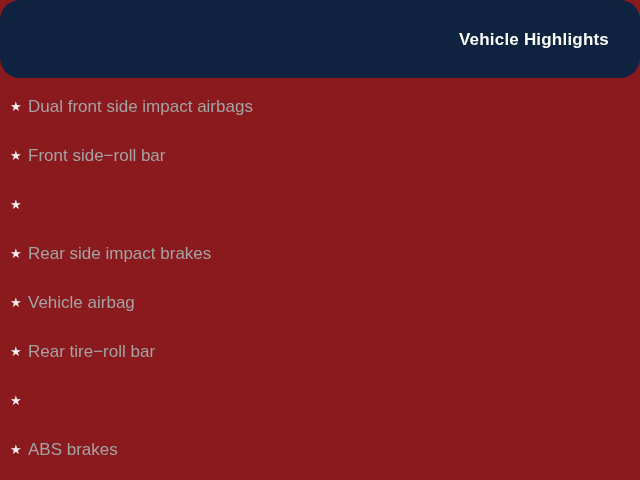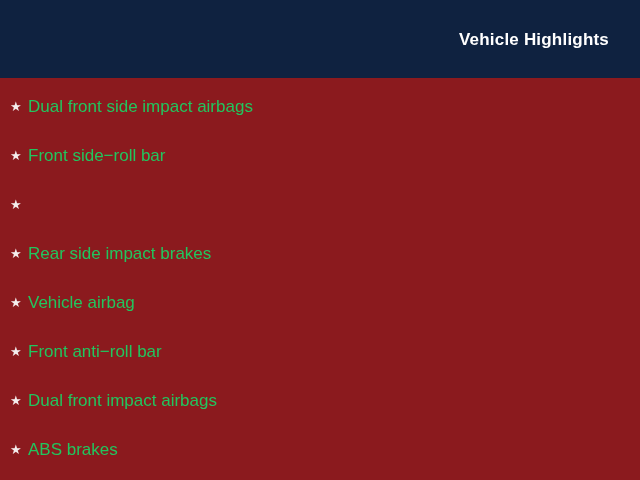--- a/index.html
+++ b/index.html
@@ -25,20 +25,21 @@
     left: 0;
     top: 0;
     width: 640px;
     height: 78px;
     background: #0f2240;
     display: flex;
     align-items: center;
     justify-content: flex-end;
     box-sizing: border-box;
     padding-right: 31px;
+    border-radius: 20px;
   }
   #header-title {
     color: #ffffff;
     font-size: 17px;
     font-weight: bold;
     letter-spacing: 0.2px;
     line-height: 1;
     white-space: nowrap;
   }
   #highlights-body {
@@ -68,21 +69,21 @@
   }
   .bullet-star {
     color: #f5eeee;
     font-size: 13px;
     line-height: 1;
     width: 18px;
     display: inline-block;
     flex: none;
   }
   .highlight-label {
-    color: #22c55e;
+    color: #a3a3a3;
     font-size: 17px;
     line-height: 1;
   }
 </style>
 </head>
 <body>
 
 <div id="slide">
 
   <div id="header-band">
@@ -105,25 +106,24 @@
       <li class="highlight-item" style="top: 164px;">
         <span class="bullet-star">★</span>
         <span class="highlight-label">Rear side impact brakes</span>
       </li>
       <li class="highlight-item" style="top: 213px;">
         <span class="bullet-star">★</span>
         <span class="highlight-label">Vehicle airbag</span>
       </li>
       <li class="highlight-item" style="top: 262px;">
         <span class="bullet-star">★</span>
-        <span class="highlight-label">Front anti−roll bar</span>
+        <span class="highlight-label">Rear tire−roll bar</span>
       </li>
       <li class="highlight-item" style="top: 311px;">
         <span class="bullet-star">★</span>
-        <span class="highlight-label">Dual front impact airbags</span>
       </li>
       <li class="highlight-item" style="top: 360px;">
         <span class="bullet-star">★</span>
         <span class="highlight-label">ABS brakes</span>
       </li>
     </ul>
   </div>
 
 </div>
 

